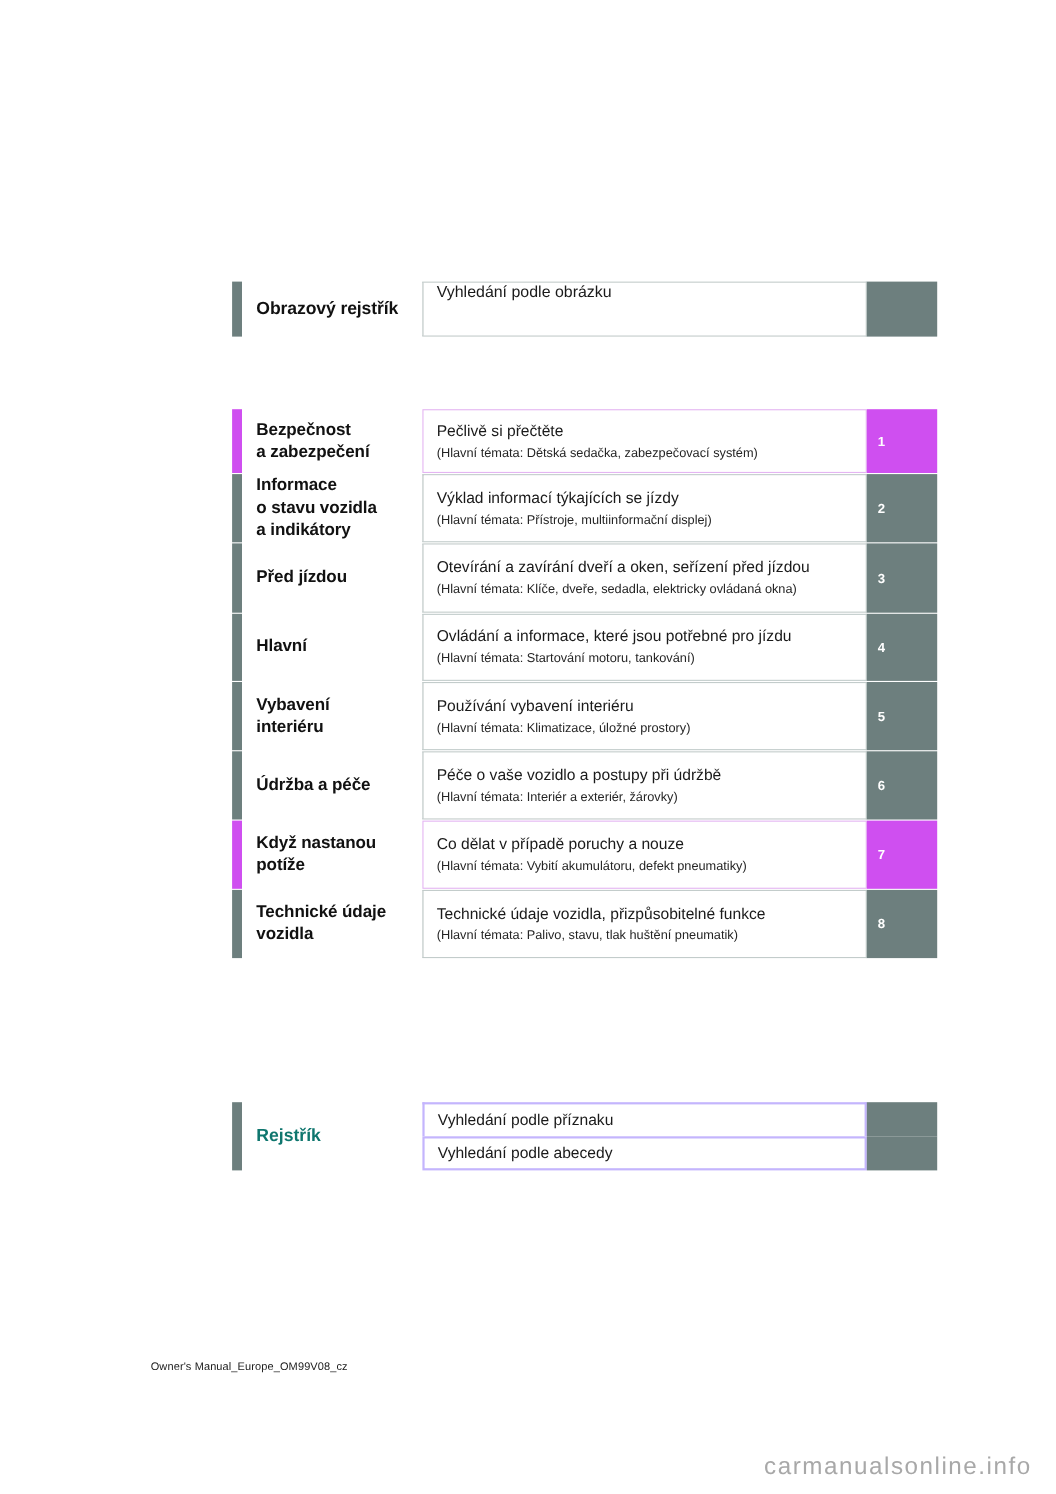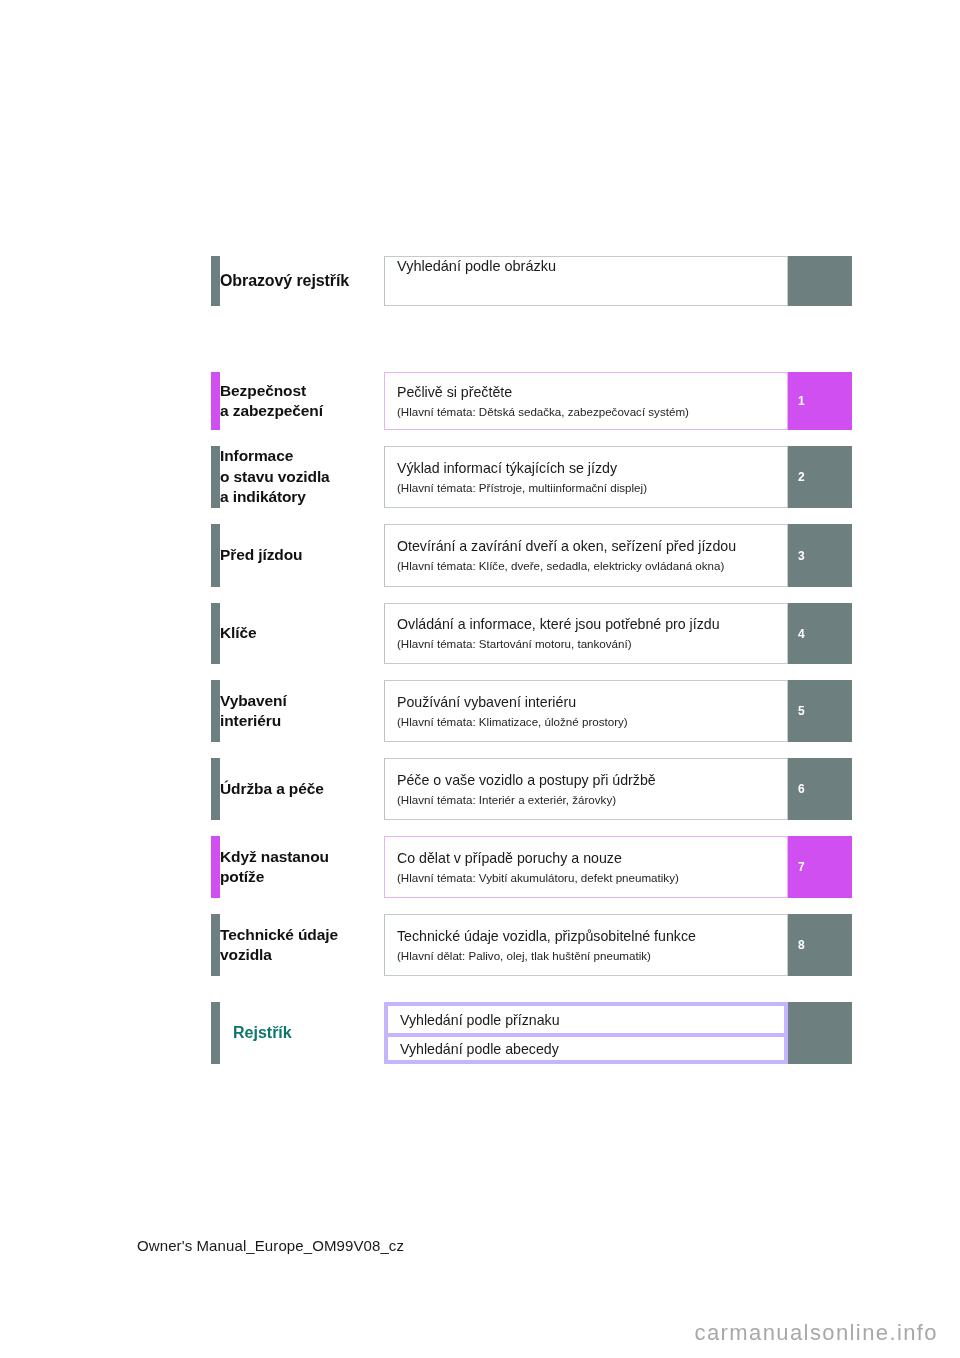--- a/index.html
+++ b/index.html
@@ -46,20 +46,21 @@
   .accent.purple {
     background: #cf4ff0;
   }
 
   
   .title-cell {
     flex: 0 0 164px;
     width: 164px;
     display: flex;
     align-items: center;
+    padding-left: 13px;
     box-sizing: border-box;
     font-size: 15.5px;
     font-weight: bold;
     line-height: 1.32;
     color: #111111;
     letter-spacing: -0.1px;
   }
 
   
   .desc-cell {
@@ -119,21 +120,21 @@
   #pictorial-block .title-cell { font-size: 16px; }
   #pictorial-block .desc-cell { justify-content: flex-start; padding-top: 0; padding-bottom: 0; }
   #pictorial-block .desc-main { margin-bottom: 0; font-size: 14.5px; }
 
   
   #chapters-block {
     left: 211px;
     top: 372px;
   }
   #chapters-block .row {
-    margin-bottom: 16px;
+    margin-bottom: 1px;
   }
   #chapters-block .row:last-child { margin-bottom: 16px; }
 
   
   .h-r1 { height: 58px; }
   .h-r2 { height: 62px; }
   .h-r3 { height: 63px; }
   .h-r4 { height: 61px; }
   .h-r5 { height: 62px; }
   .h-r6 { height: 62px; }
@@ -170,42 +171,42 @@
     flex: 1 1 auto;
     display: flex;
     flex-direction: column;
   }
   #index-block .index-line {
     display: flex;
     height: 31px;
   }
   #index-block .index-line .il-desc {
     flex: 1 1 auto;
-    border: 4px solid #c4b5fd;
+    border: 2px solid #c4b5fd;
     box-sizing: border-box;
     background: #ffffff;
     display: flex;
     align-items: center;
     padding-left: 12px;
     font-size: 14.2px;
     color: #1a1a1a;
   }
   #index-block .index-line:first-child .il-desc { border-bottom: none; }
   #index-block .index-line .il-tab {
     flex: 0 0 64px;
     width: 64px;
     background: #6d7f7e;
   }
 
   
   #footer-note {
     position: absolute;
     left: 137px;
     top: 1237px;
-    font-size: 15px;
+    font-size: 10px;
     color: #1a1a1a;
     letter-spacing: 0.1px;
     white-space: nowrap;
   }
 
   #site-watermark {
     position: absolute;
     right: 22px;
     bottom: 12px;
     font-size: 22px;
@@ -271,21 +272,21 @@
       <div class="desc-cell">
         <div class="desc-main">Otevírání a zavírání dveří a oken, seřízení před jízdou</div>
         <div class="desc-sub">(Hlavní témata: Klíče, dveře, sedadla, elektricky ovládaná okna)</div>
       </div>
       <div class="num-tab">3</div>
     </div>
 
     <div class="row h-r4">
       <div class="accent"></div>
       <div class="title-cell">
-        <span>Klíče</span>
+        <span>Hlavní</span>
       </div>
       <div class="desc-cell">
         <div class="desc-main">Ovládání a informace, které jsou potřebné pro jízdu</div>
         <div class="desc-sub">(Hlavní témata: Startování motoru, tankování)</div>
       </div>
       <div class="num-tab">4</div>
     </div>
 
     <div class="row h-r5">
       <div class="accent"></div>
@@ -332,21 +333,21 @@
     <div class="row h-r8">
       <div class="accent"></div>
       <div class="title-cell">
         <span>
           <span>Technické údaje</span><br>
           <span>vozidla</span>
         </span>
       </div>
       <div class="desc-cell">
         <div class="desc-main">Technické údaje vozidla, přizpůsobitelné funkce</div>
-        <div class="desc-sub">(Hlavní dělat: Palivo, olej, tlak huštění pneumatik)</div>
+        <div class="desc-sub">(Hlavní témata: Palivo, stavu, tlak huštění pneumatik)</div>
       </div>
       <div class="num-tab">8</div>
     </div>
 
   </div>
 
   <div class="toc-block" id="index-block">
     <div class="index-row">
       <div class="index-accent-col"></div>
       <div class="index-title-col">Rejstřík</div>

